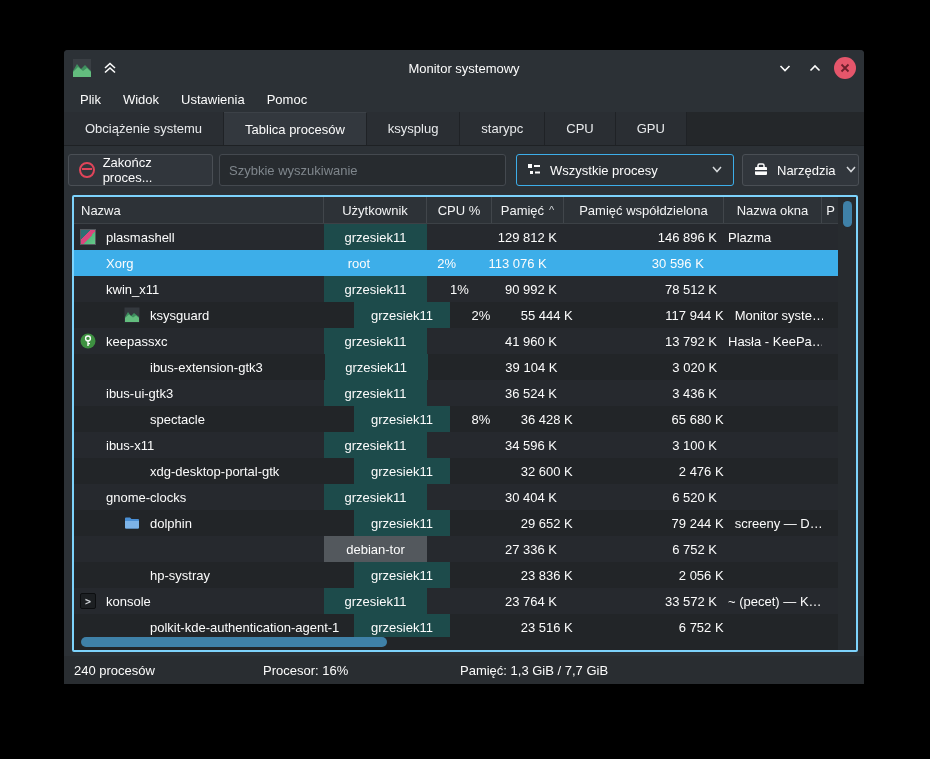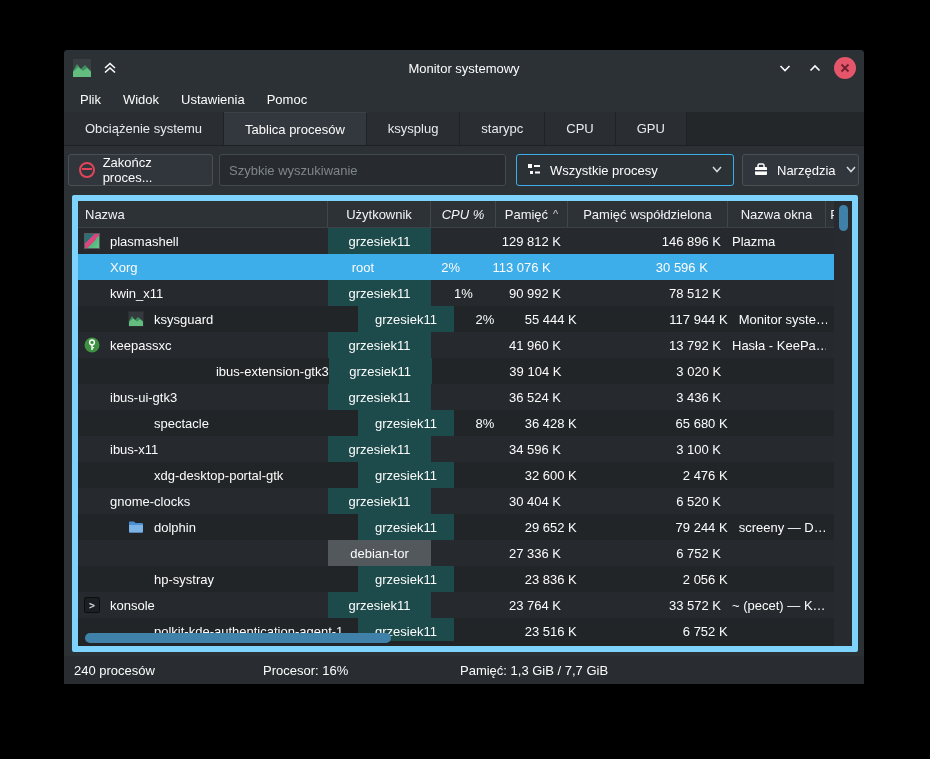--- a/index.html
+++ b/index.html
@@ -34,21 +34,21 @@
   .tools-btn{width:117px;margin-left:8px;}
   .tools-btn .chev{margin-left:auto;}
   
   .icon16{width:16px;height:16px;flex:0 0 auto;display:inline-flex;align-items:center;justify-content:center;}
   .kill-ico{width:12px;height:12px;border:2px solid #e0455a;border-radius:50%;position:relative;}
   .kill-ico::after{content:"";position:absolute;left:1px;right:1px;top:4px;height:2px;background:#e0455a;}
   .plasma-ico{width:16px;height:16px;border:1px solid #565b60;box-sizing:border-box;
     background:linear-gradient(133deg,#2c6f74 0%,#2c6f74 34%,#d8487e 34%,#d8487e 58%,#54b87c 58%,#67c98b 100%);}
   .term-ico{width:16px;height:16px;box-sizing:border-box;background:#1c1f22;border:1px solid #0c0e10;color:#cfd3d7;font:bold 10px "DejaVu Sans Mono",monospace;display:flex;align-items:center;justify-content:center;border-radius:2px;}
   
-  .frame{position:absolute;left:8px;top:145px;width:786px;height:457px;box-sizing:border-box;border:6px solid #7dd3fc;border-radius:2px;background:#222528;overflow:hidden;}
+  .frame{position:absolute;left:8px;top:145px;width:786px;height:457px;box-sizing:border-box;border:2px solid #7dd3fc;border-radius:2px;background:#222528;overflow:hidden;}
   .thead{display:flex;height:27px;box-sizing:border-box;background:#2d3237;border-bottom:1px solid #3c4146;}
   .th{display:flex;align-items:center;justify-content:center;box-sizing:border-box;border-right:1px solid #41464b;color:#f3f4f5;overflow:hidden;white-space:nowrap;}
   .th.left{justify-content:flex-start;padding-left:7px;}
   .th .sort{margin-left:5px;font-size:11px;color:#cfd3d6;}
   .tbody{position:relative;overflow:hidden;height:413px;width:766px;}
   .tr{display:flex;height:26px;align-items:stretch;white-space:nowrap;}
   .tr.alt-a{background:#26292e;} .tr.alt-b{background:#222528;margin-left:44px;}
   .tr.selected{background:#3daee9;gap:12px;}
   .td{display:flex;align-items:center;box-sizing:border-box;overflow:hidden;}
   .td.name{padding-left:6px;gap:10px;}
@@ -162,21 +162,21 @@
   </div>
 
   <div class="frame">
     <div class="thead">
         <div class="th left" style="width: 250px;">
           <span>Nazwa</span>
         </div>
         <div class="th" style="width: 103px;">
           <span>Użytkownik</span>
         </div>
-        <div class="th" style="width: 65px; font-style: italic;">
+        <div class="th" style="width: 65px;">
           <span>CPU %</span>
         </div>
         <div class="th" style="width: 72px;">
           <span>Pamięć</span>
           <span class="sort">^</span>
         </div>
         <div class="th" style="width: 160px;">
           <span>Pamięć współdzielona</span>
         </div>
         <div class="th" style="width: 98px;">
@@ -255,21 +255,21 @@
             <span>keepassxc</span>
           </div>
           <div class="td usercell teal" style="width: 103px;">grzesiek11</div>
           <div class="td center" style="width: 65px;"></div>
           <div class="td right" style="width: 72px;">41 960 K</div>
           <div class="td right" style="width: 160px;">13 792 K</div>
           <div class="td winname" style="width: 98px;">Hasła - KeePa…</div>
           <div class="td" style="width: 18px;"></div>
         </div>
         <div class="tr alt-b">
-          <div class="td name" style="width: 207px; justify-content: space-between;">
+          <div class="td name" style="width: 207px;">
             <span class="icon16"></span>
             <span>ibus-extension-gtk3</span>
           </div>
           <div class="td usercell teal" style="width: 103px;">grzesiek11</div>
           <div class="td center" style="width: 65px;"></div>
           <div class="td right" style="width: 72px;">39 104 K</div>
           <div class="td right" style="width: 160px;">3 020 K</div>
           <div class="td winname" style="width: 98px;"></div>
           <div class="td" style="width: 18px;"></div>
         </div>

